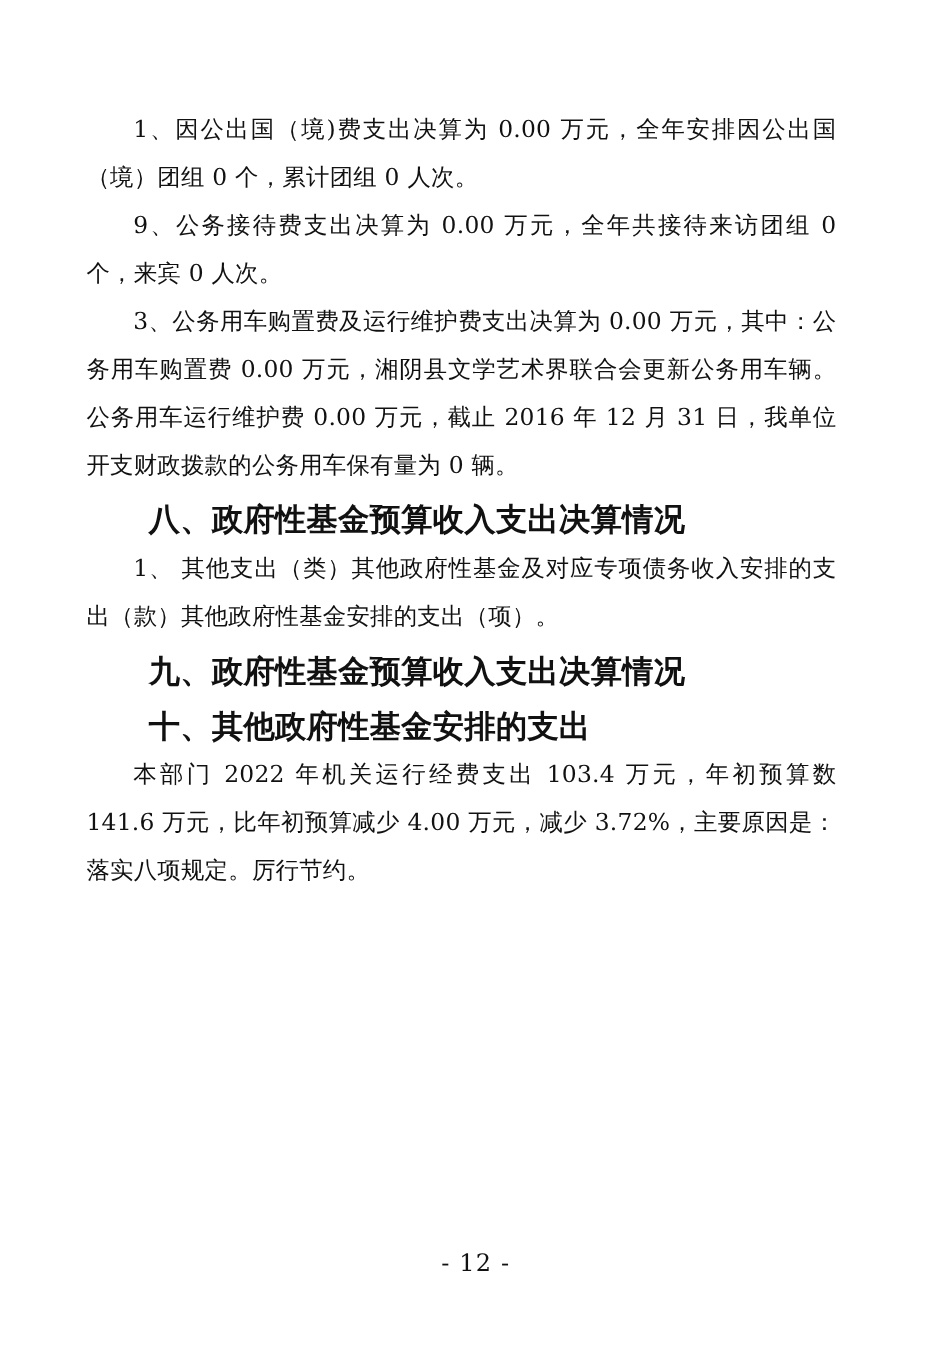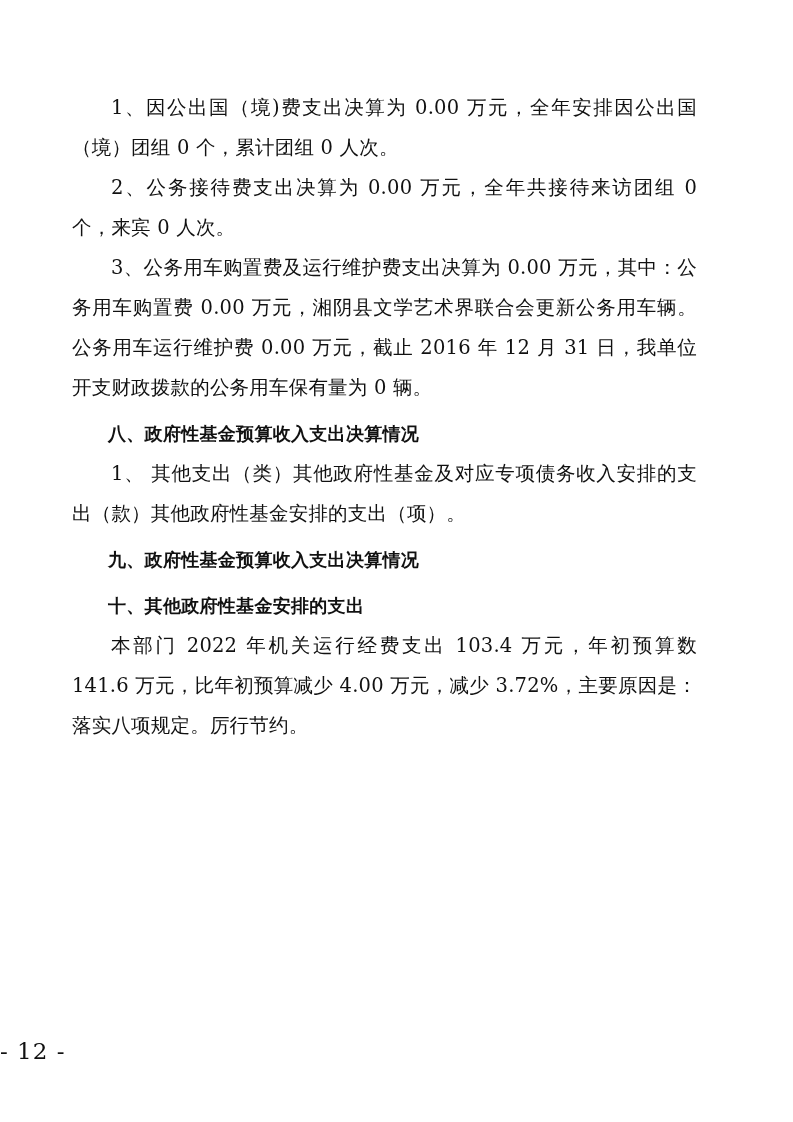--- a/index.html
+++ b/index.html
@@ -25,45 +25,45 @@
   .para {
     font-size: 19.5px;
     line-height: 40px;
     text-align: justify;
     text-justify: inter-ideograph;
     text-indent: 2em;
     margin: 0 0 0 0;
     letter-spacing: 0.2px;
   }
   .heading {
-    font-size: 18px;
+    font-size: 26px;
     line-height: 40px;
     font-weight: bold;
     text-indent: 2em;
     margin: 6px 0 0 0;
     letter-spacing: 0.3px;
-    font-family: Liberation Serif, serif;
   }
   .footer {
     position: absolute;
     left: 0;
     right: 0;
     bottom: 56px;
-    font-size: 23px;
+    text-align: center;
+    font-size: 20px;
     letter-spacing: 1px;
     color: #111111;
   }
 </style>
 </head>
 <body>
 
 <div class="page">
 
   <p class="para">1、因公出国（境)费支出决算为 0.00 万元，全年安排因公出国（境）团组 0 个，累计团组 0 人次。</p>
-  <p class="para">2、公务接待费支出决算为 0.00 万元，全年共接待来访团组 0 个，来宾 0 人次。</p>
+  <p class="para">9、公务接待费支出决算为 0.00 万元，全年共接待来访团组 0 个，来宾 0 人次。</p>
   <p class="para">3、公务用车购置费及运行维护费支出决算为 0.00 万元，其中：公务用车购置费 0.00 万元，湘阴县文学艺术界联合会更新公务用车辆。公务用车运行维护费 0.00 万元，截止 2016 年 12 月 31 日，我单位开支财政拨款的公务用车保有量为 0 辆。</p>
 
   <h2 class="heading">八、政府性基金预算收入支出决算情况</h2>
   <p class="para">1、 其他支出（类）其他政府性基金及对应专项债务收入安排的支出（款）其他政府性基金安排的支出（项）。</p>
 
   <h2 class="heading">九、政府性基金预算收入支出决算情况</h2>
 
   <h2 class="heading">十、其他政府性基金安排的支出</h2>
   <p class="para">本部门 2022 年机关运行经费支出 103.4 万元，年初预算数 141.6 万元，比年初预算减少 4.00 万元，减少 3.72%，主要原因是：落实八项规定。厉行节约。</p>
 

